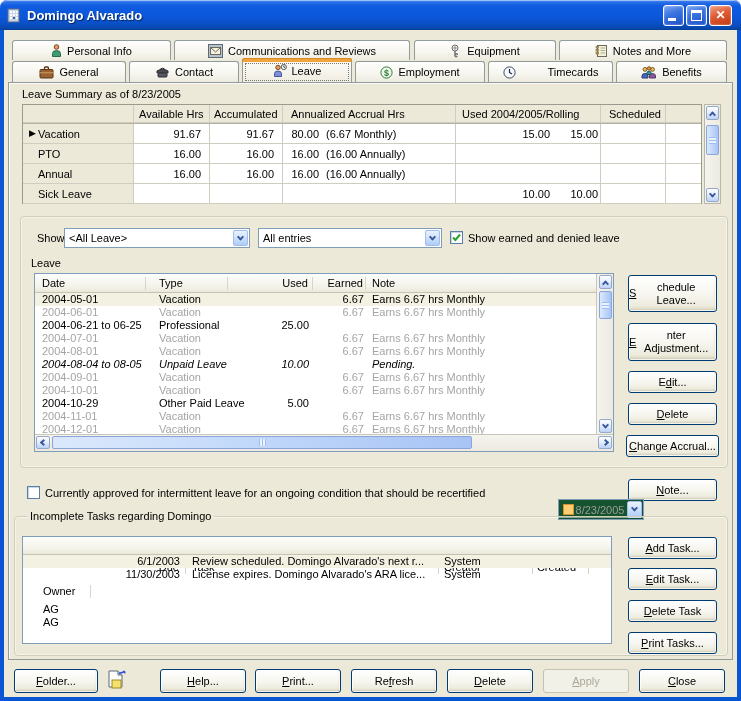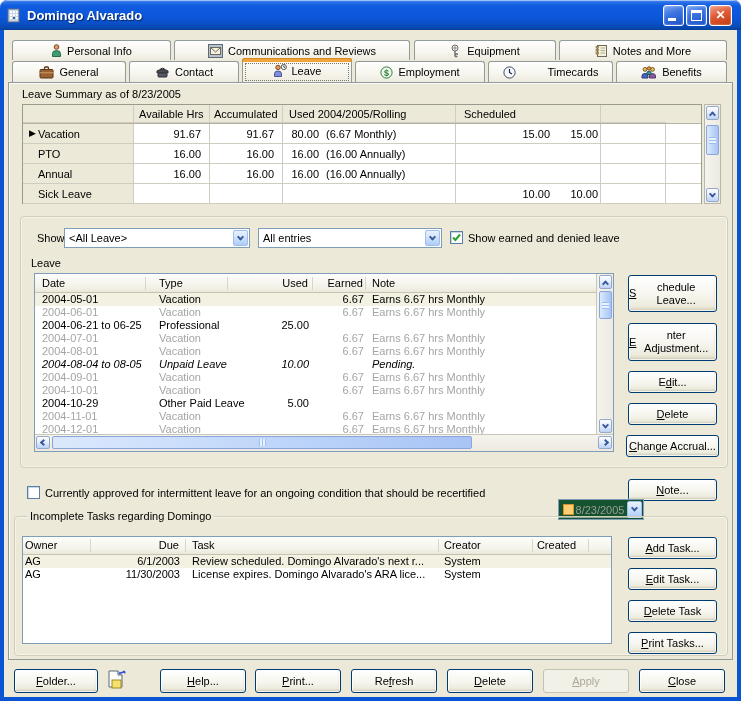--- a/index.html
+++ b/index.html
@@ -138,21 +138,21 @@
   
   #tasks-list { position:absolute; left:22px; top:536px; width:590px; height:108px; background:#fff; border:1px solid #7F9DB9; }
   .thead { position:absolute; left:0; top:0; right:0; height:18px;
     background:linear-gradient(180deg,#FDFDFB 0%,#F4F3EA 70%,#EAE8DA 100%); border-bottom:1px solid #c6c3b2;
     display:grid; grid-template-columns:68px 95px 253px 94px 56px 1fr; align-items:center; }
   .thead .hc { height:13px; line-height:13px; border-right:1px solid #d8d6c4; }
   .thead .hc:last-child { border-right:none; }
   #task-rows { position:absolute; left:0; top:18px; right:0; bottom:0; overflow:hidden; }
   .trow { display:grid; grid-template-columns:68px 95px 253px 94px 56px 1fr; height:13px; line-height:13px; white-space:nowrap; }
   .trow.selected { background:#F3F1E2; }
-  .cell-owner,.hc-owner { padding-left:2px; }
+  .cell-owner,.hc-owner { padding-left:20px;margin-top:48px; }
   .cell-due,.hc-due { text-align:right; padding-right:6px; }
   .cell-task,.hc-task { padding-left:6px; overflow:hidden; }
   .cell-creator,.hc-creator { padding-left:5px; }
   .cell-created,.hc-created { text-align:center; padding-right:8px; }
 
   
   .btn {
     position:absolute; border:1px solid #003C74; border-radius:3px;
     background:linear-gradient(180deg,#FFFFFF 0%,#F6F5EE 55%,#EDEBDD 85%,#DDD9C4 100%);
     box-shadow:inset 0 0 0 1px rgba(255,255,255,.75), inset -1px -2px 2px rgba(180,175,150,.35);
@@ -310,20 +310,21 @@
 
   <div id="tabpage"></div>
 
   <div class="lbl" style="left:22px; top:88px;">Leave Summary as of 8/23/2005</div>
 
   <div id="summary-table">
     <div class="sgrid shead">
       <div class="scell c-lab"></div>
       <div class="scell hpadA">Available Hrs</div>
       <div class="scell hpadB">Accumulated</div>
+      <div class="scell hpadC">Annualized Accrual Hrs</div>
       <div class="scell hpadD">Used 2004/2005/Rolling</div>
       <div class="scell hpadC">Scheduled</div>
       <div class="scell"></div>
     </div>
     <div id="summary-rows">
         <div class="sgrid srow">
           <div class="scell c-lab">
             <div class="marker">▶</div>
             <span>Vacation</span>
           </div>

